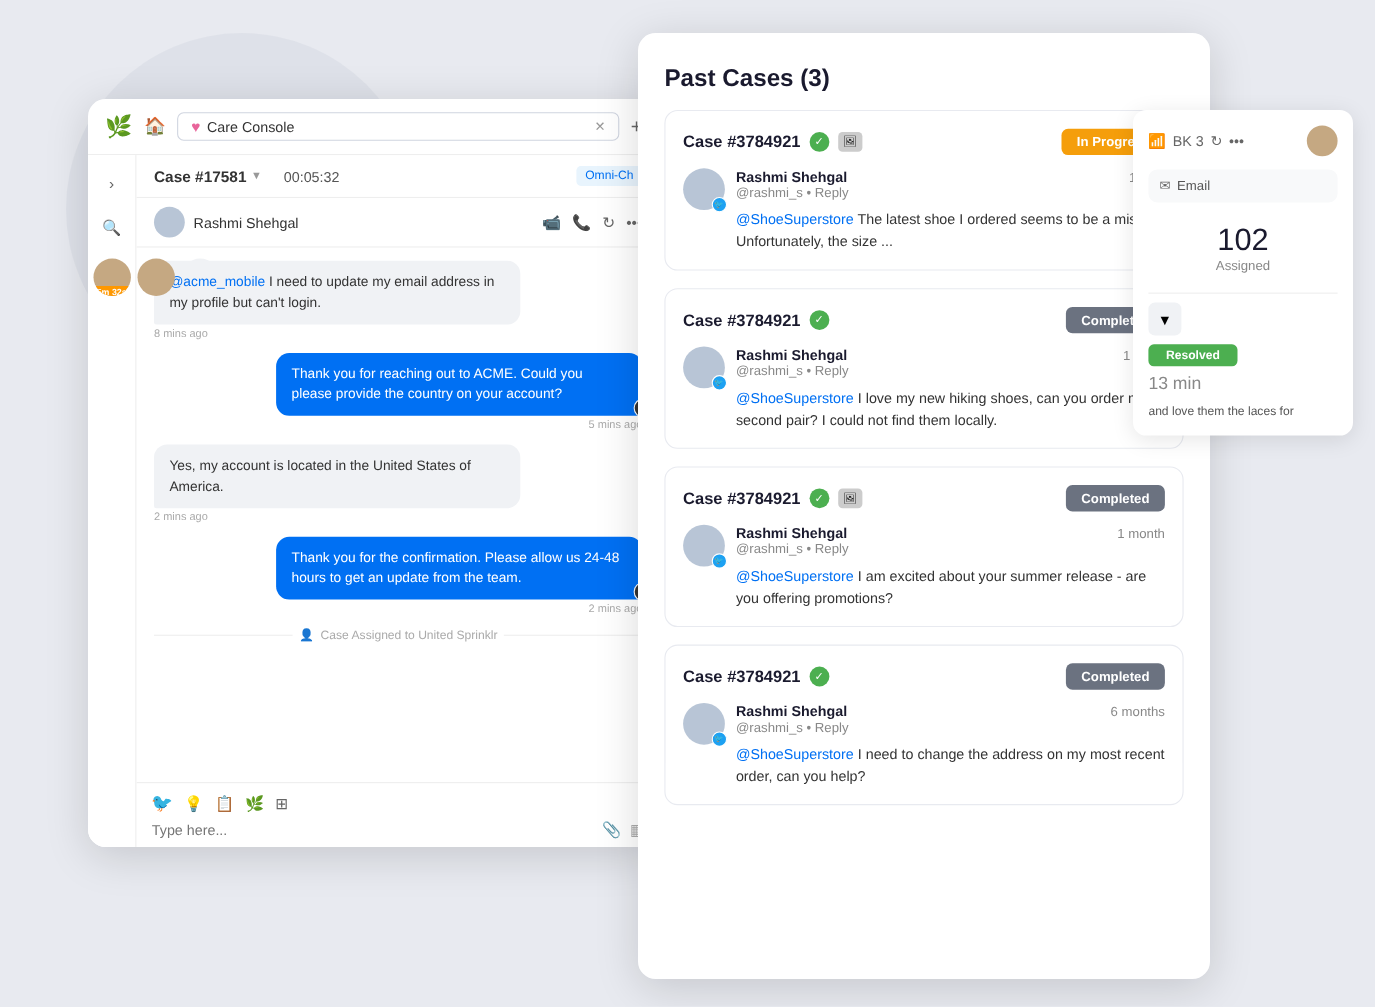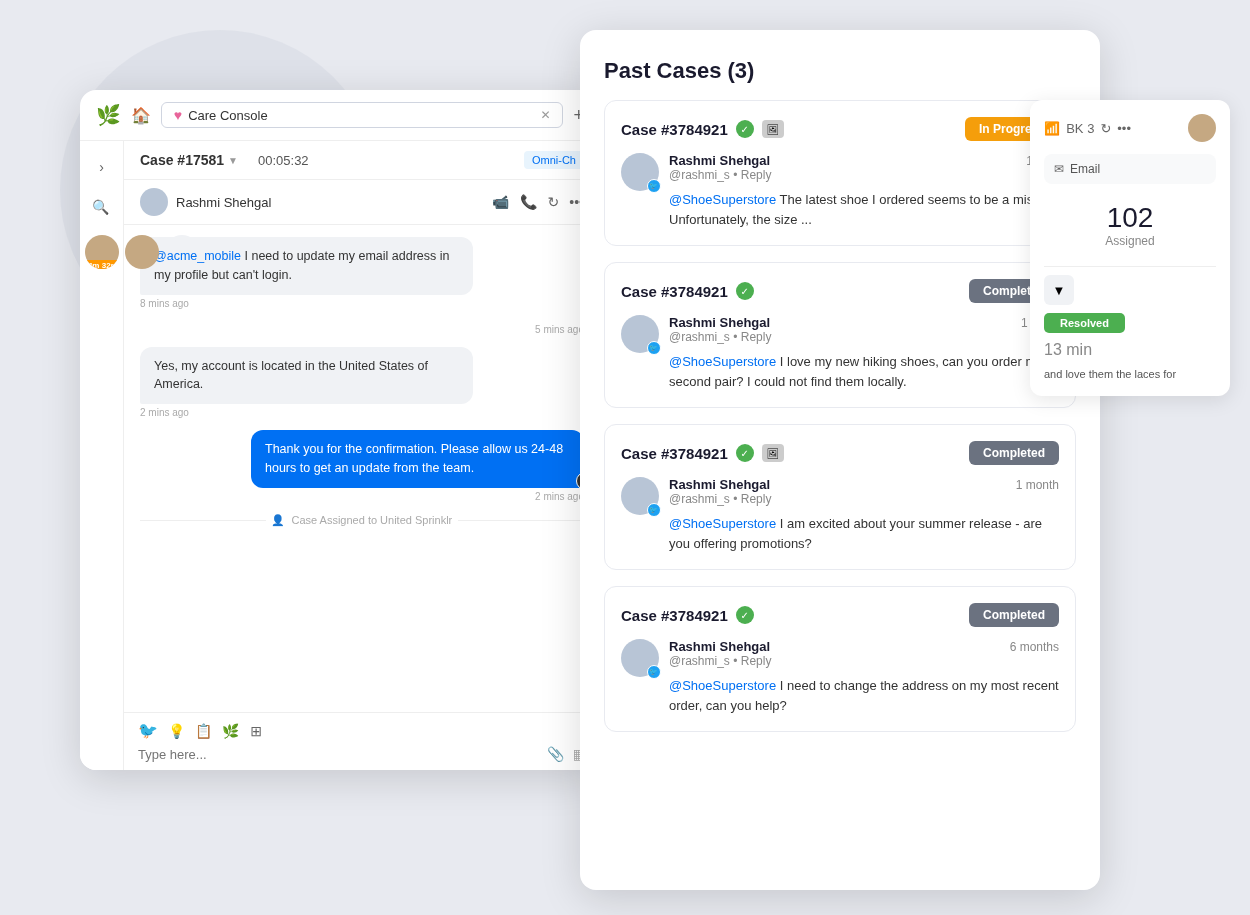--- a/index.html
+++ b/index.html
@@ -596,20 +596,24 @@
 
         <div class="msg-incoming">
           <div class="msg-bubble-in">
             <span class="msg-mention">@acme_mobile</span>
             <span> I need to update my email address in my profile but can't login.</span>
           </div>
           <span class="msg-time">8 mins ago</span>
         </div>
 
         <div class="msg-outgoing">
+          <div class="msg-bubble-out">
+            <span>Thank you for reaching out to ACME. Could you please provide the country on your account?</span>
+            <div class="agent-dot"></div>
+          </div>
           <span class="msg-time">5 mins ago</span>
         </div>
 
         <div class="msg-incoming">
           <div class="msg-bubble-in">
             <span>Yes, my account is located in the United States of America.</span>
           </div>
           <span class="msg-time">2 mins ago</span>
         </div>
 

